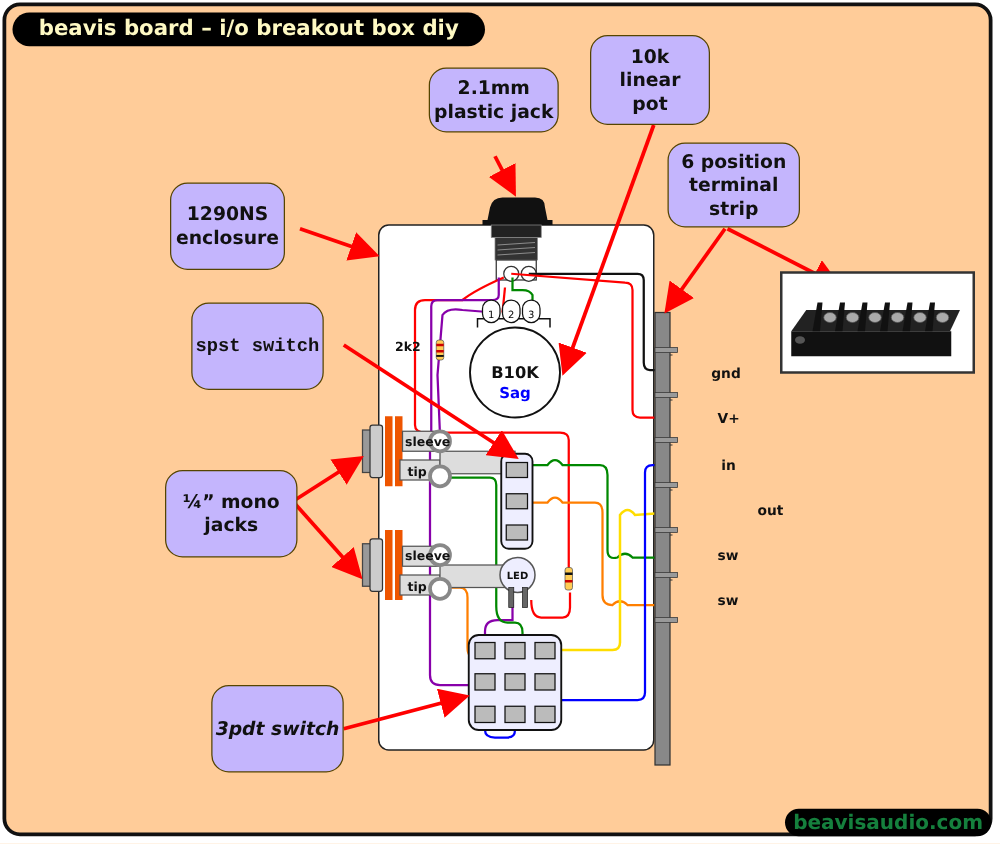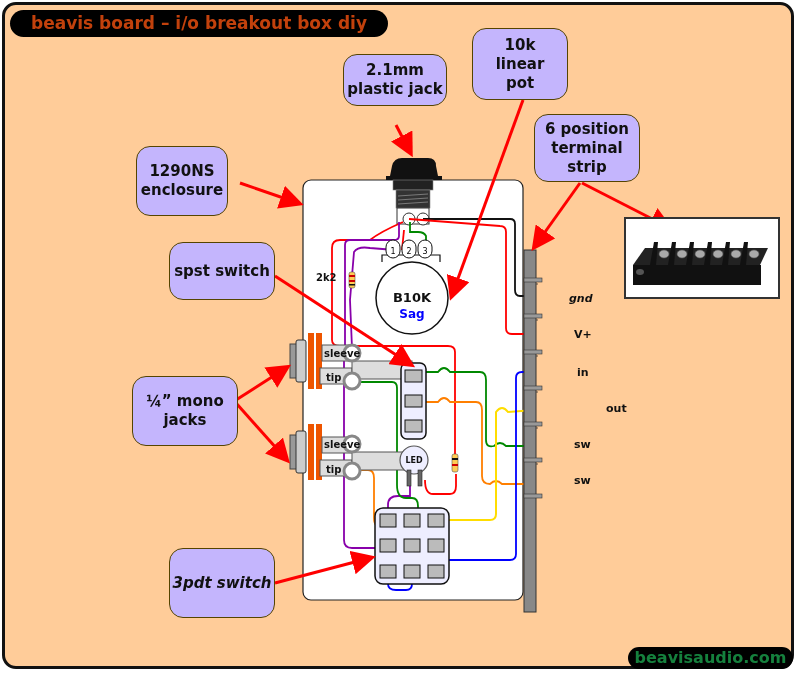--- a/index.html
+++ b/index.html
@@ -1,18 +1,18 @@
 <!DOCTYPE html>
 <html><head>
 <meta charset="utf-8">
 <style>
   html, body { margin: 0; padding: 0; }
   body { width: 800px; height: 675px; overflow: hidden; background: #ffffff; font-family: "DejaVu Sans", sans-serif; }
   .frame { position: absolute; left: 2px; top: 2px; width: 792px; height: 667px; background: #ffcc99; border: 3px solid #111; border-radius: 14px; box-sizing: border-box; }
-  .title-bar { position: absolute; left: 10px; top: 10px; width: 378px; height: 27px; background: #000; border-radius: 14px; color: #c2410c; font-weight: bold; font-size: 17px; line-height: 27px; text-align: center; }
+  .title-bar { position: absolute; left: 10px; top: 10px; width: 378px; height: 27px; background: #000; border-radius: 14px; color: #fef9c3; font-weight: bold; font-size: 17px; line-height: 27px; text-align: center; }
   .footer-bar { position: absolute; left: 628px; top: 647px; width: 165px; height: 22px; background: #000; border-radius: 12px; color: #15803d; font-size: 16px; line-height: 22px; text-align: center; font-weight: bold; }
   .callout { position: absolute; background: #c4b5fd; border: 1.5px solid #554400; border-radius: 14px; box-sizing: border-box; display: flex; align-items: center; justify-content: center; text-align: center; font-weight: bold; font-size: 15px; color: #111; line-height: 19px; white-space: pre-line; }
   .term-label { position: absolute; font-size: 11px; font-weight: bold; color: #111; }
   svg text { font-family: "DejaVu Sans", sans-serif; }
 </style>
 </head>
 <body>
 
 <div class="frame"></div>
 <div class="title-bar">beavis board – i/o breakout box diy</div>
@@ -207,25 +207,25 @@
 <div class="callout" style="left:343px;top:54px;width:104px;height:52px;">2.1mm
 plastic jack</div>
 <div class="callout" style="left:472px;top:28px;width:96px;height:72px;">10k
 linear
 pot</div>
 <div class="callout" style="left:534px;top:114px;width:106px;height:68px;">6 position
 terminal
 strip</div>
 <div class="callout" style="left:136px;top:146px;width:92px;height:70px;">1290NS
 enclosure</div>
-<div class="callout" style="left:169px;top:242px;width:106px;height:58px;">spst switch</div>
+<div class="callout" style="left:153px;top:242px;width:106px;height:70px;font-family:Liberation Mono, monospace;">spst switch</div>
 <div class="callout" style="left:132px;top:376px;width:106px;height:70px;">¼” mono
 jacks</div>
 <div class="callout" style="left:169px;top:548px;width:106px;height:70px;font-style:italic;">3pdt switch</div>
 
-<div class="term-label" style="left:569px;top:292px;font-style:italic;">gnd</div>
+<div class="term-label" style="left:569px;top:292px;">gnd</div>
 <div class="term-label" style="left:574px;top:328px;">V+</div>
 <div class="term-label" style="left:577px;top:366px;">in</div>
 <div class="term-label" style="left:574px;top:402px;margin-left:32px;">out</div>
 <div class="term-label" style="left:574px;top:438px;">sw</div>
 <div class="term-label" style="left:574px;top:474px;">sw</div>
 
 <div class="footer-bar">beavisaudio.com</div>
 
 </body></html>

